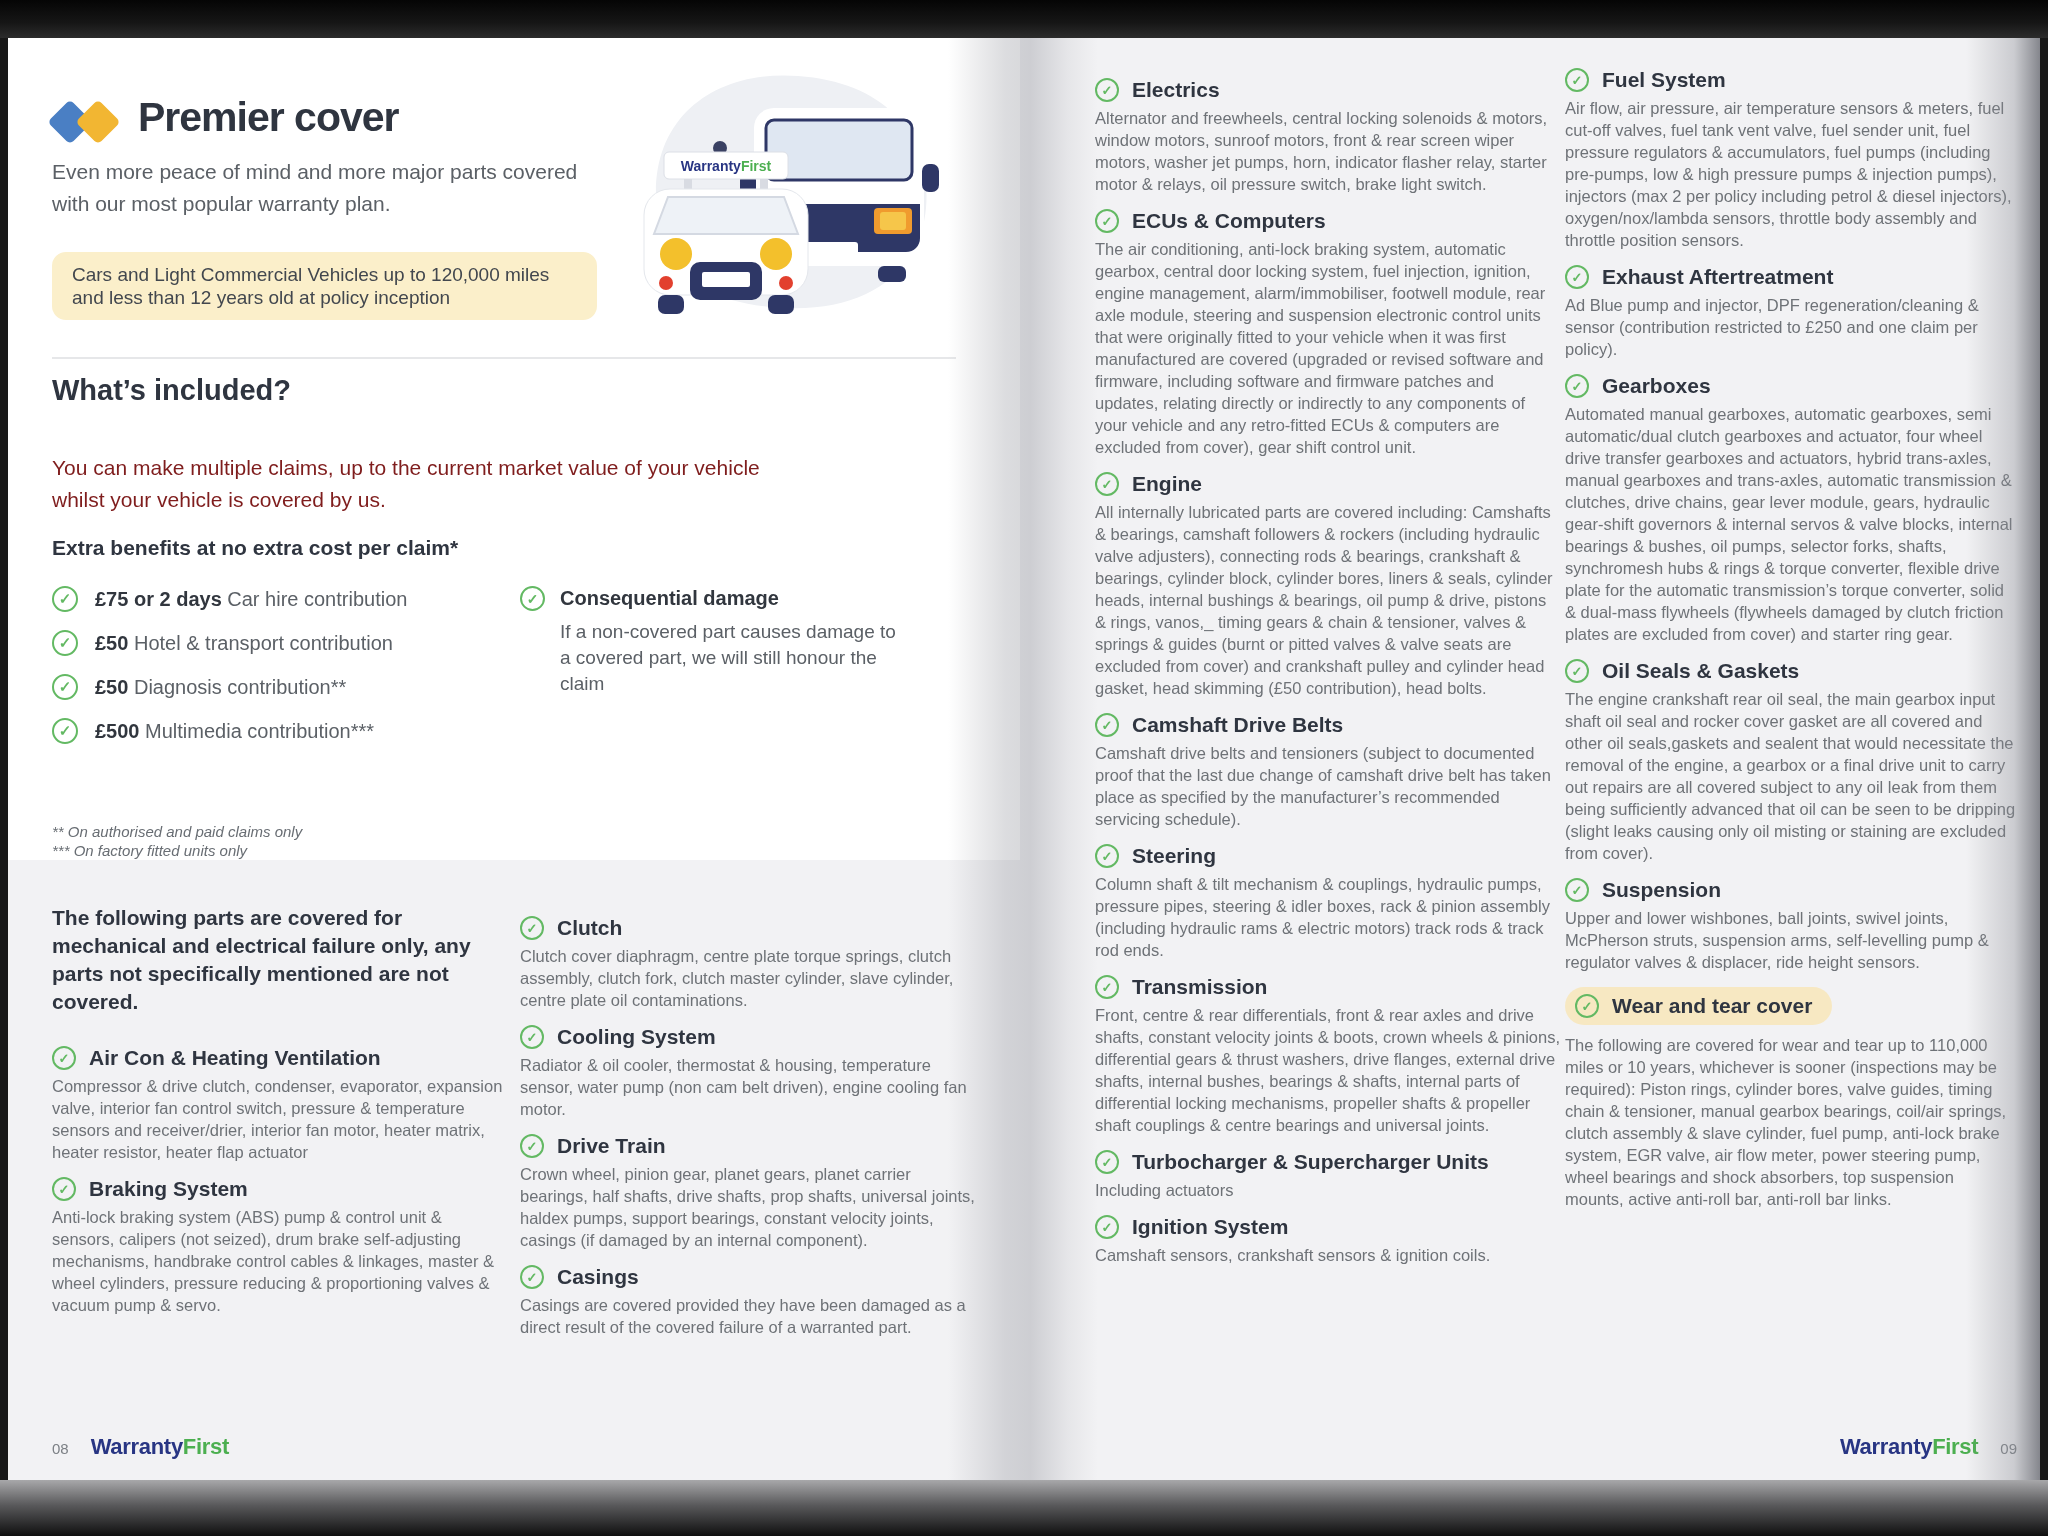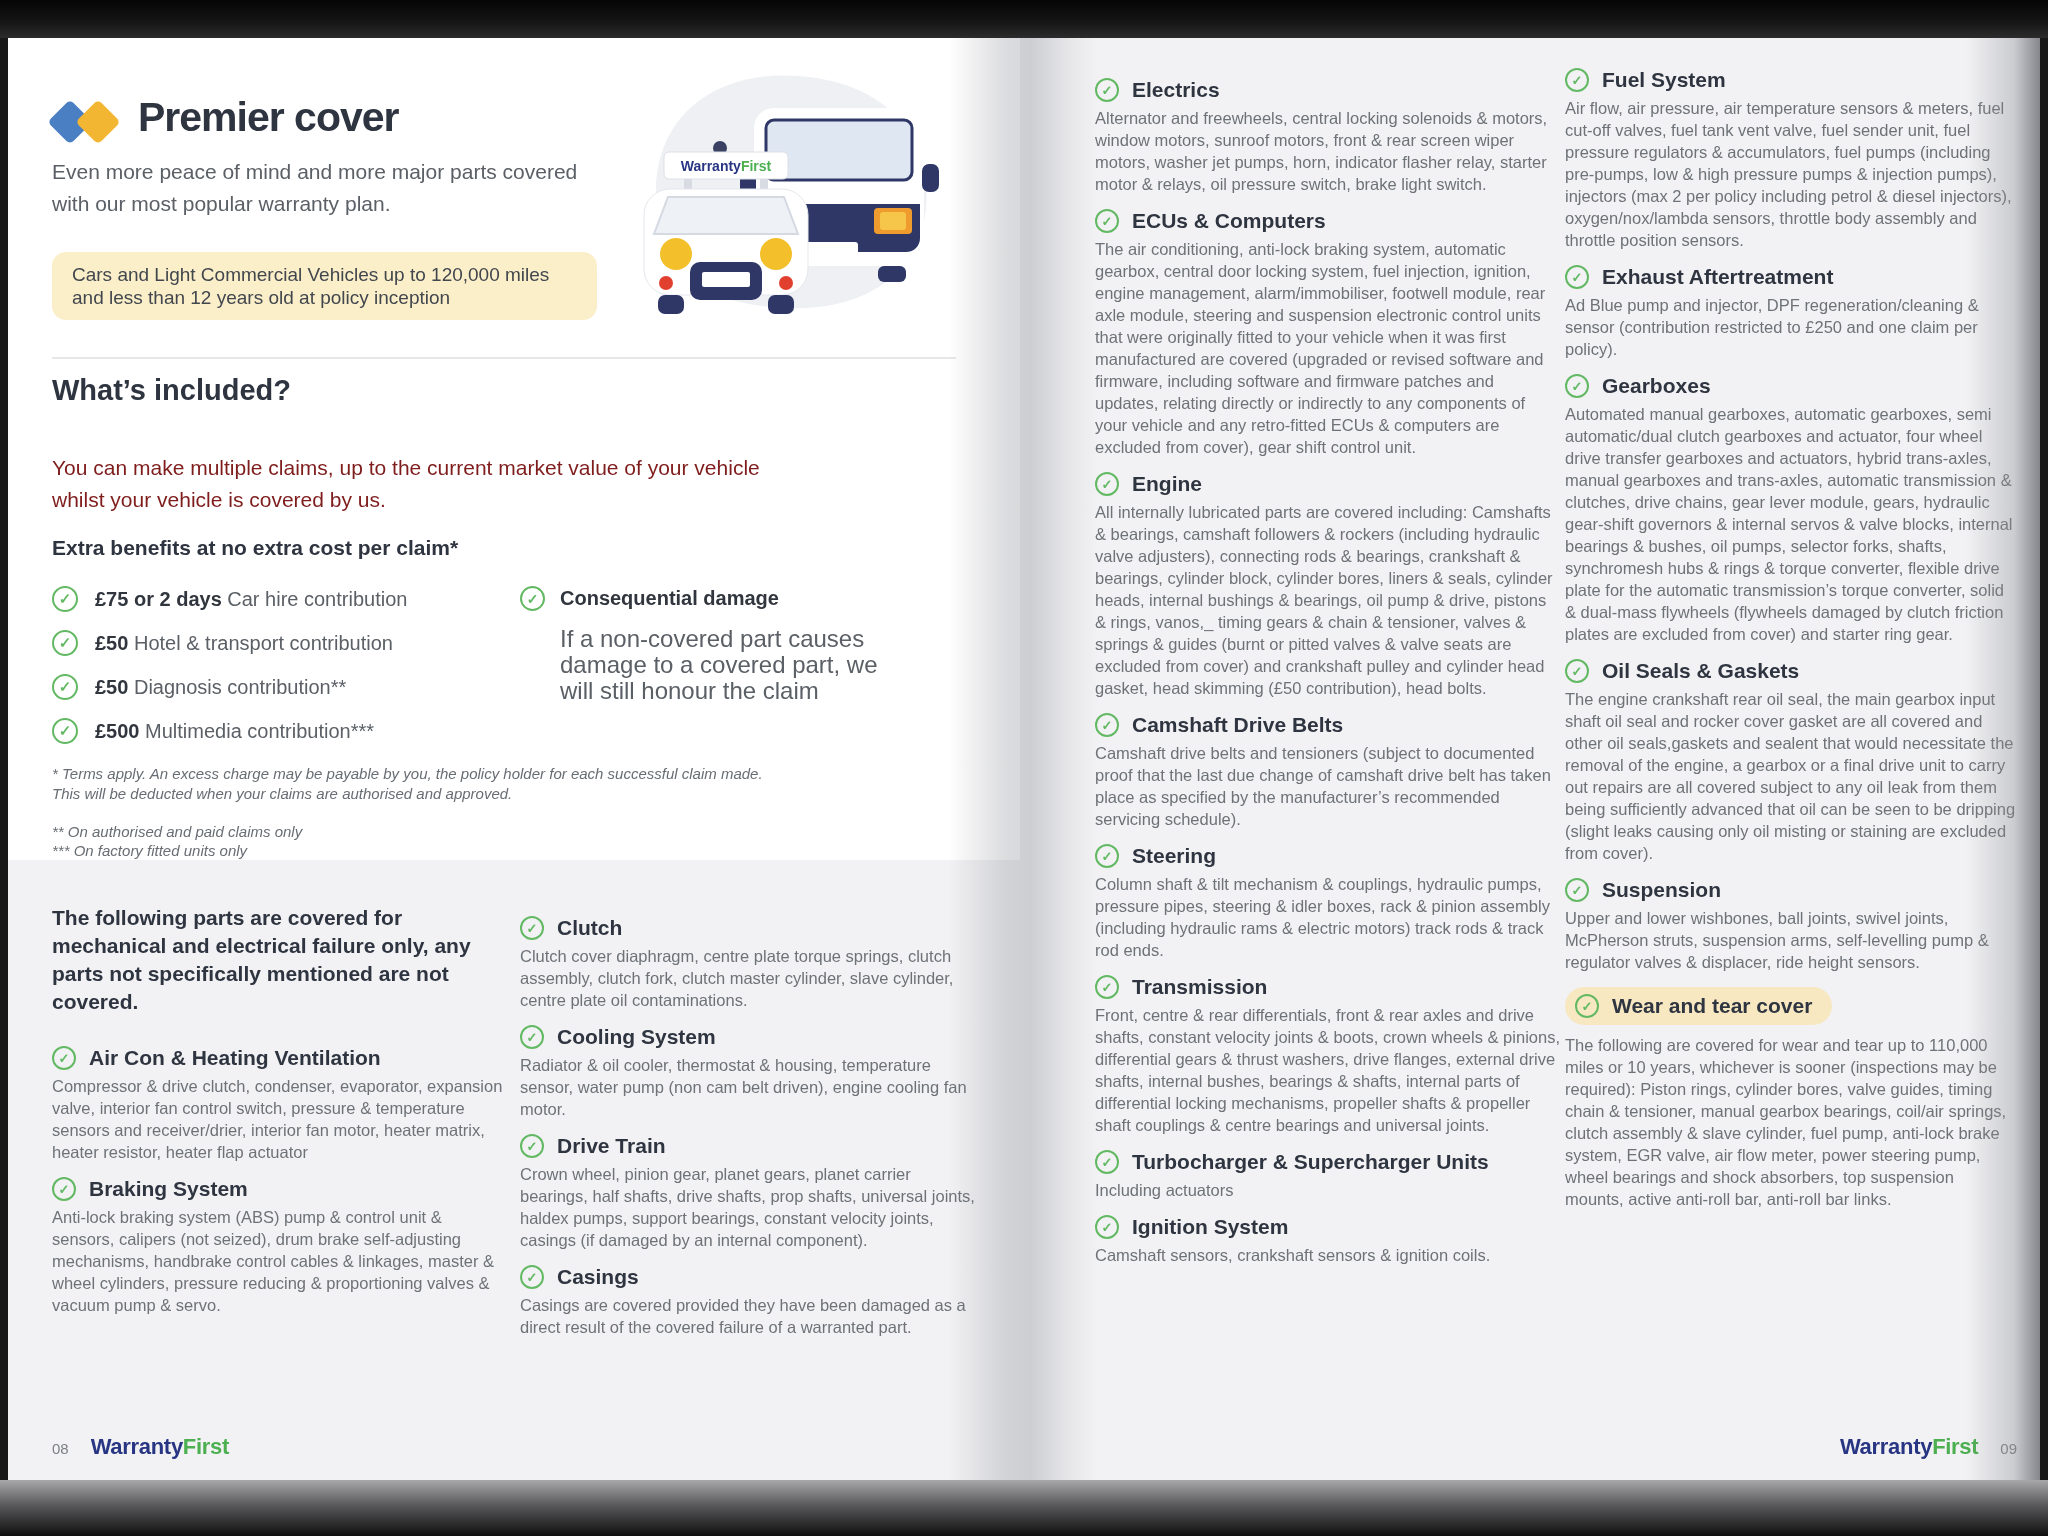--- a/index.html
+++ b/index.html
@@ -38,21 +38,21 @@
   .ben{display:flex;align-items:center;margin-bottom:18px;}
   .check{display:inline-flex;align-items:center;justify-content:center;box-sizing:border-box;
          border:2px solid #63b963;border-radius:50%;color:#63b963;font-weight:700;flex:0 0 auto;}
   .ben .check{width:26px;height:26px;font-size:15px;margin-right:17px;}
   .ben-text{font-size:20px;color:#5b6066;}
   .ben-bold{font-weight:700;color:#31363e;}
   .conseq{position:absolute;left:512px;top:548px;width:380px;}
   .conseq-head{display:flex;align-items:center;}
   .conseq .check{width:25px;height:25px;font-size:14px;margin-right:15px;}
   .conseq-title{font-size:20px;font-weight:700;color:#31363e;}
-  .conseq-body{margin-left:40px;margin-top:15px;font-size:24px;line-height:26px;color:#5b6066;}
+  .conseq-body{margin-left:40px;margin-top:8px;font-size:19px;line-height:26px;color:#5b6066;}
   .terms{position:absolute;left:44px;top:726px;width:740px;font-size:15px;line-height:20px;
          font-style:italic;color:#686d73;}
   .notes{position:absolute;left:44px;top:784px;font-size:15px;line-height:19px;font-style:italic;color:#686d73;}
   .lp-band{position:absolute;left:0;top:822px;width:1012px;height:620px;background:#f2f2f4;}
 
   .covered-intro{font-size:21px;line-height:28px;font-weight:700;color:#2f3540;margin-bottom:30px;}
   .colA{position:absolute;left:44px;top:866px;width:452px;}
   .colB{position:absolute;left:512px;top:878px;width:460px;}
   .col1{position:absolute;left:75px;top:40px;width:465px;}
   .col2{position:absolute;left:545px;top:30px;width:452px;}
@@ -149,24 +149,20 @@
       </div>
 
     <div class="conseq">
       <div class="conseq-head">
         <span class="check">✓</span>
         <span class="conseq-title">Consequential damage</span>
       </div>
       <div class="conseq-body">If a non-covered part causes damage to a covered part, we will still honour the claim</div>
     </div>
 
-    <div class="terms">
-      <div>* Terms apply. An excess charge may be payable by you, the policy holder for each successful claim made.</div>
-      <div>This will be deducted when your claims are authorised and approved.</div>
-    </div>
     <div class="notes">
       <div>** On authorised and paid claims only</div>
       <div>*** On factory fitted units only</div>
     </div>
 
     <div class="lp-band"></div>
 
     <div class="colA">
       <div class="covered-intro">The following parts are covered for mechanical and electrical failure only, any parts not specifically mentioned are not covered.</div>
       <div id="colA-sections">

